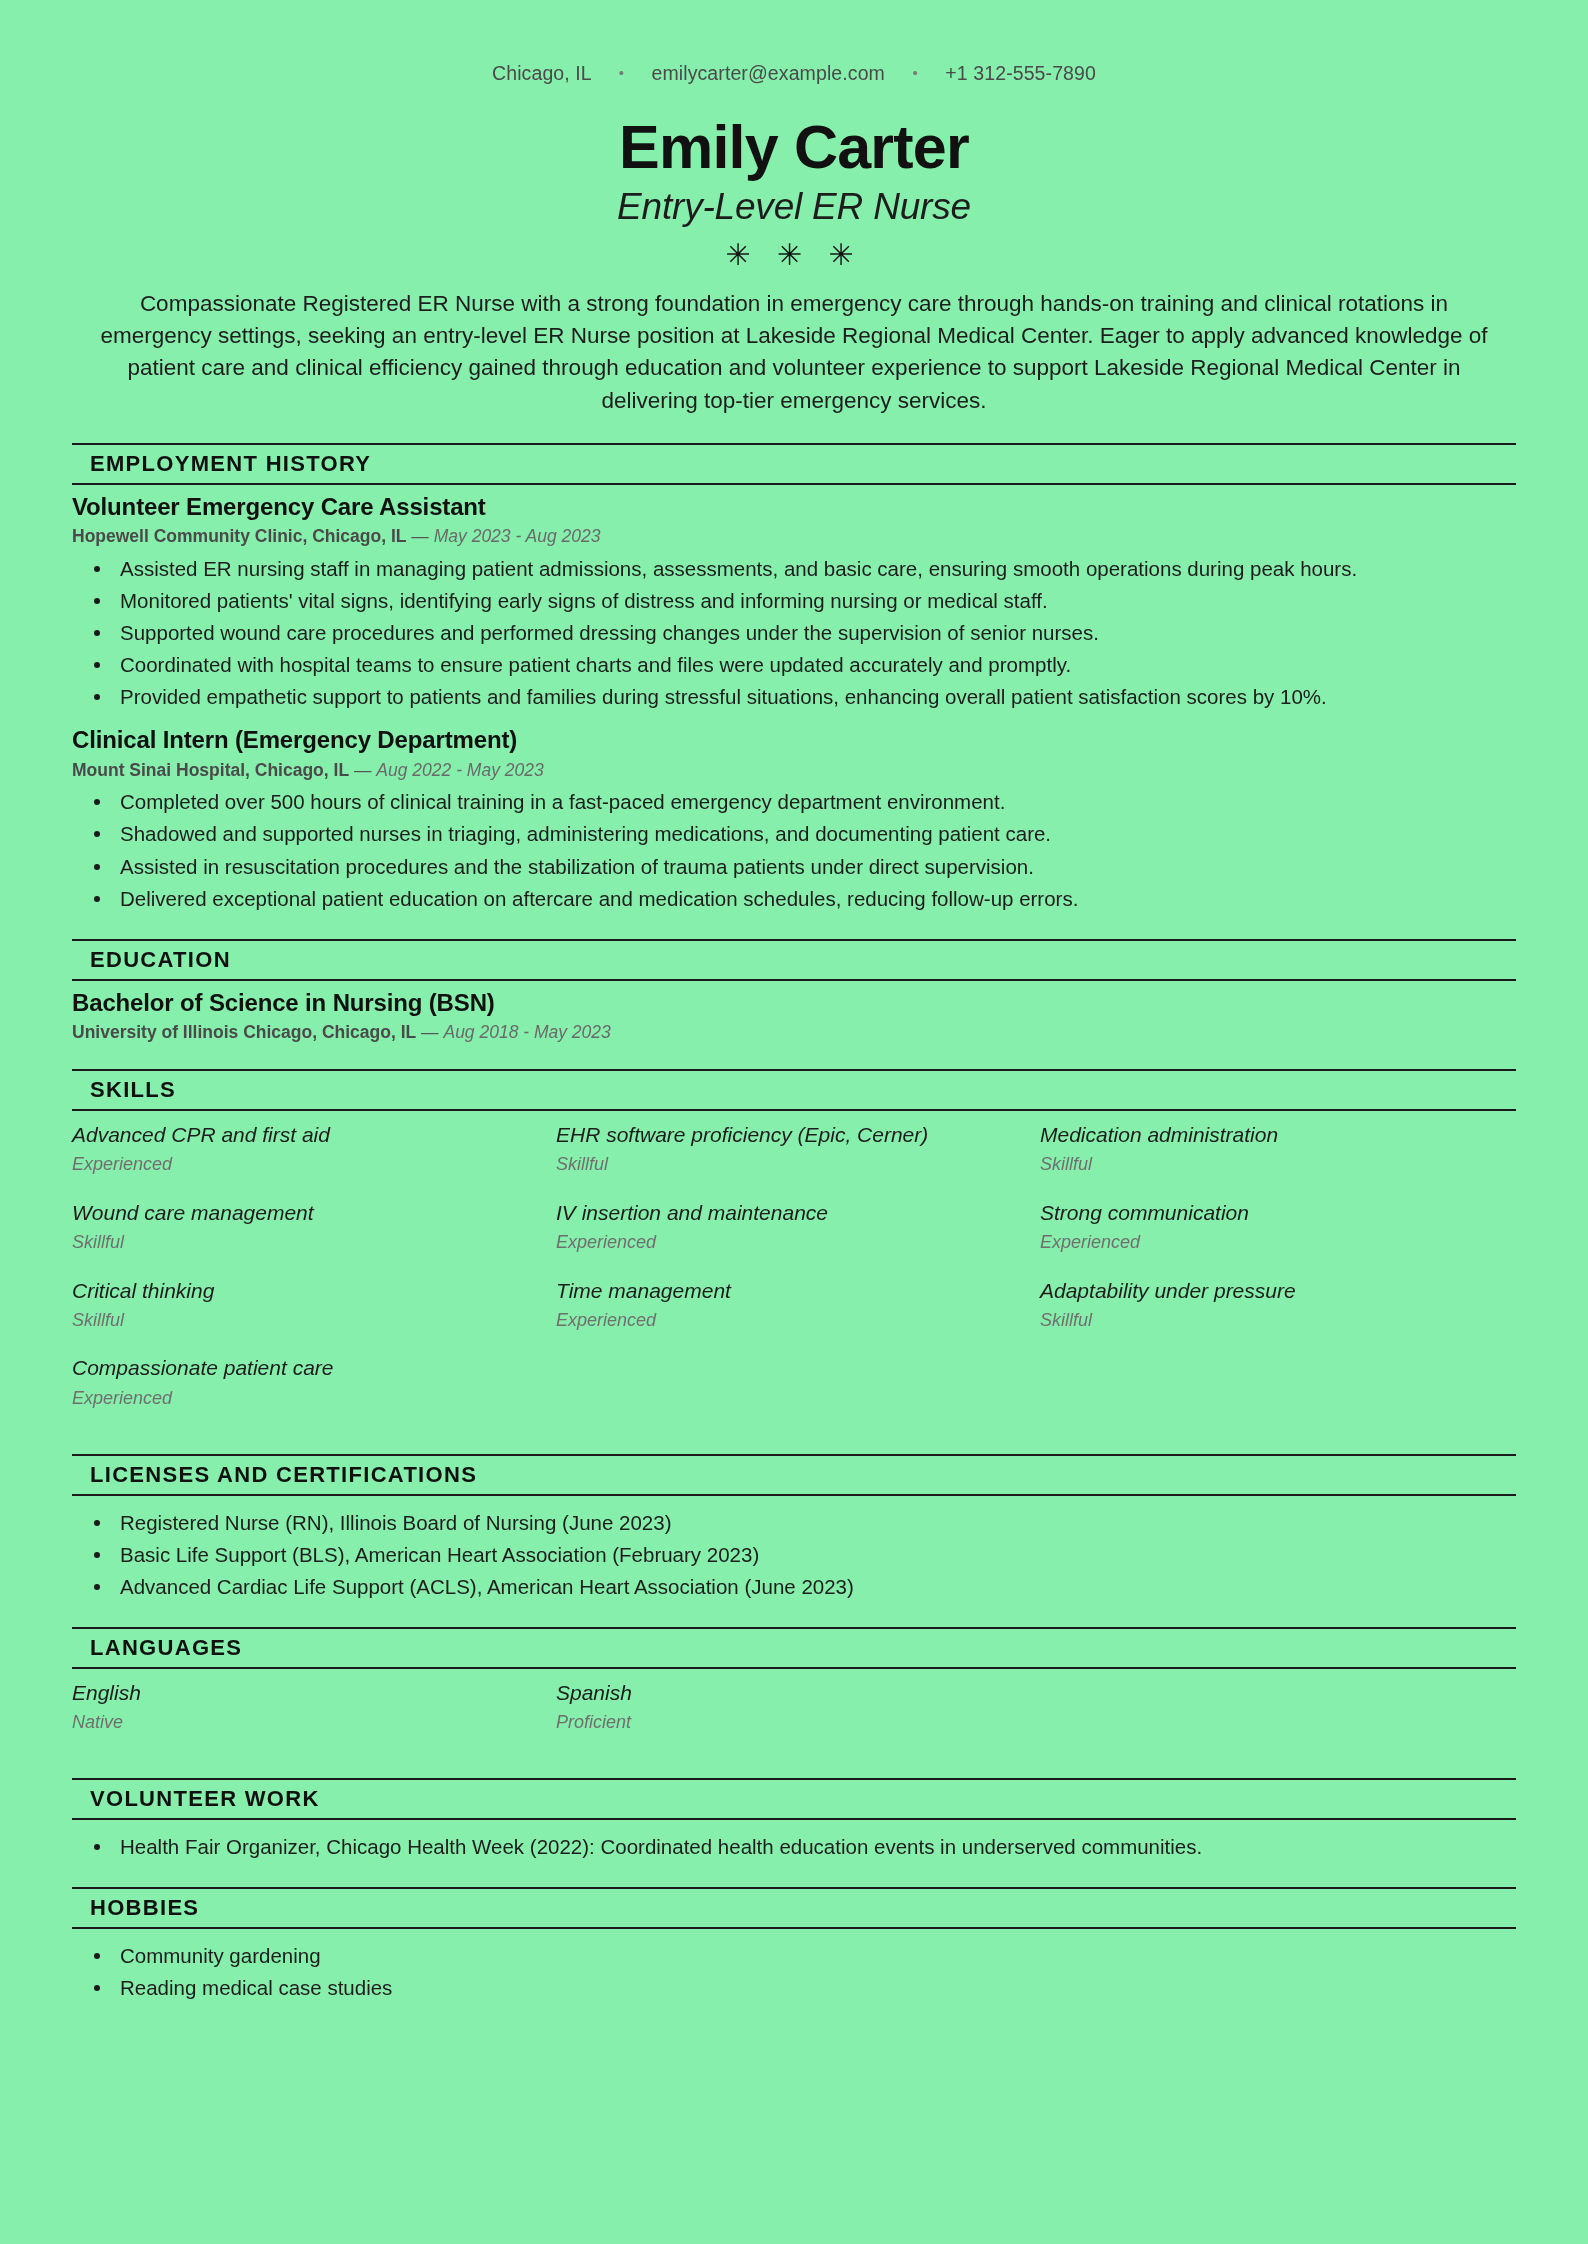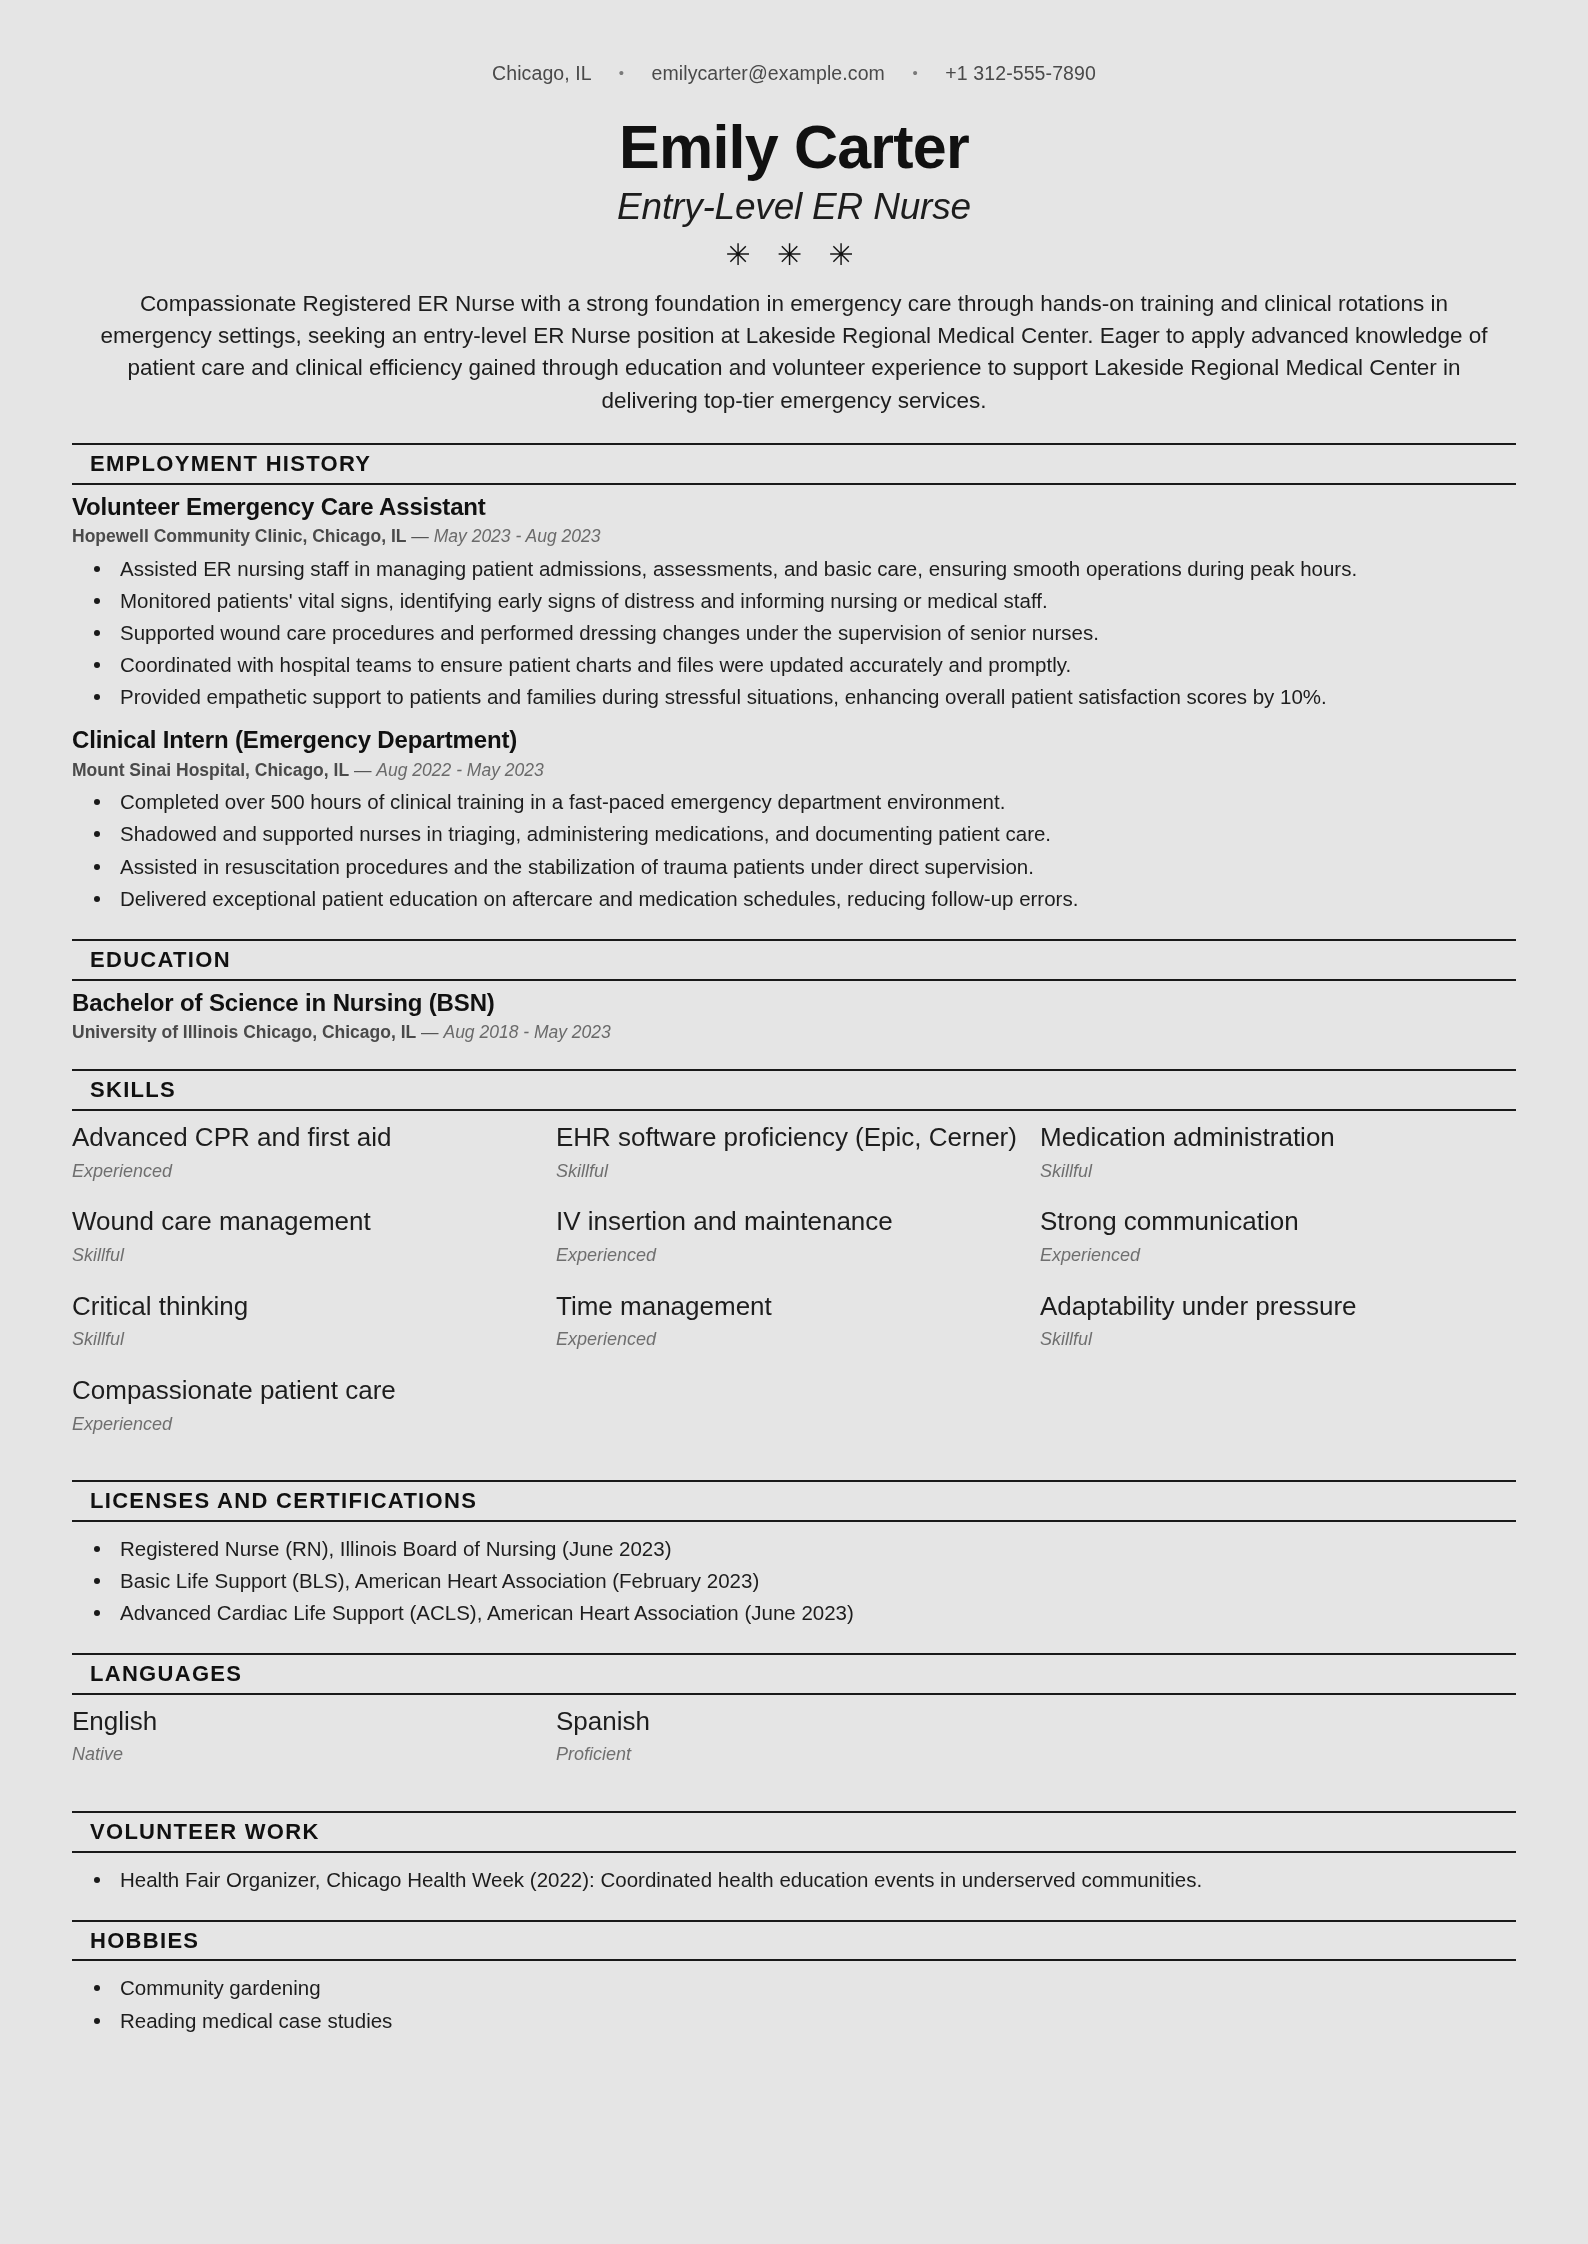--- a/index.html
+++ b/index.html
@@ -9,21 +9,21 @@
   }
   body {
     font-family: "Liberation Sans", sans-serif;
     color: #1a1a1a;
     -webkit-font-smoothing: antialiased;
   }
   .page {
     position: relative;
     width: 1588px;
     height: 2244px;
-    background: #e5e5e5;
+    background: #86efac;
     box-sizing: border-box;
     overflow: hidden;
   }
   .inner {
     position: absolute;
     left: 72px;
     top: 0;
     width: 1444px;
   }
 
@@ -148,23 +148,24 @@
     row-gap: 0;
   }
   .grid2 {
     display: grid;
     grid-template-columns: 484px 1fr;
   }
   .grid-cell {
     padding: 4px 18px 18px 0;
   }
   .grid-cell .gc-name {
-    font-size: 26px;
+    font-size: 21px;
     color: #1d1d1d;
     line-height: 1.3;
+    font-style: italic;
   }
   .grid-cell .gc-level {
     margin-top: 5px;
     font-size: 18px;
     font-style: italic;
     color: #6f6f6f;
     line-height: 1.3;
   }
 
   .section.tight .section-body { }

